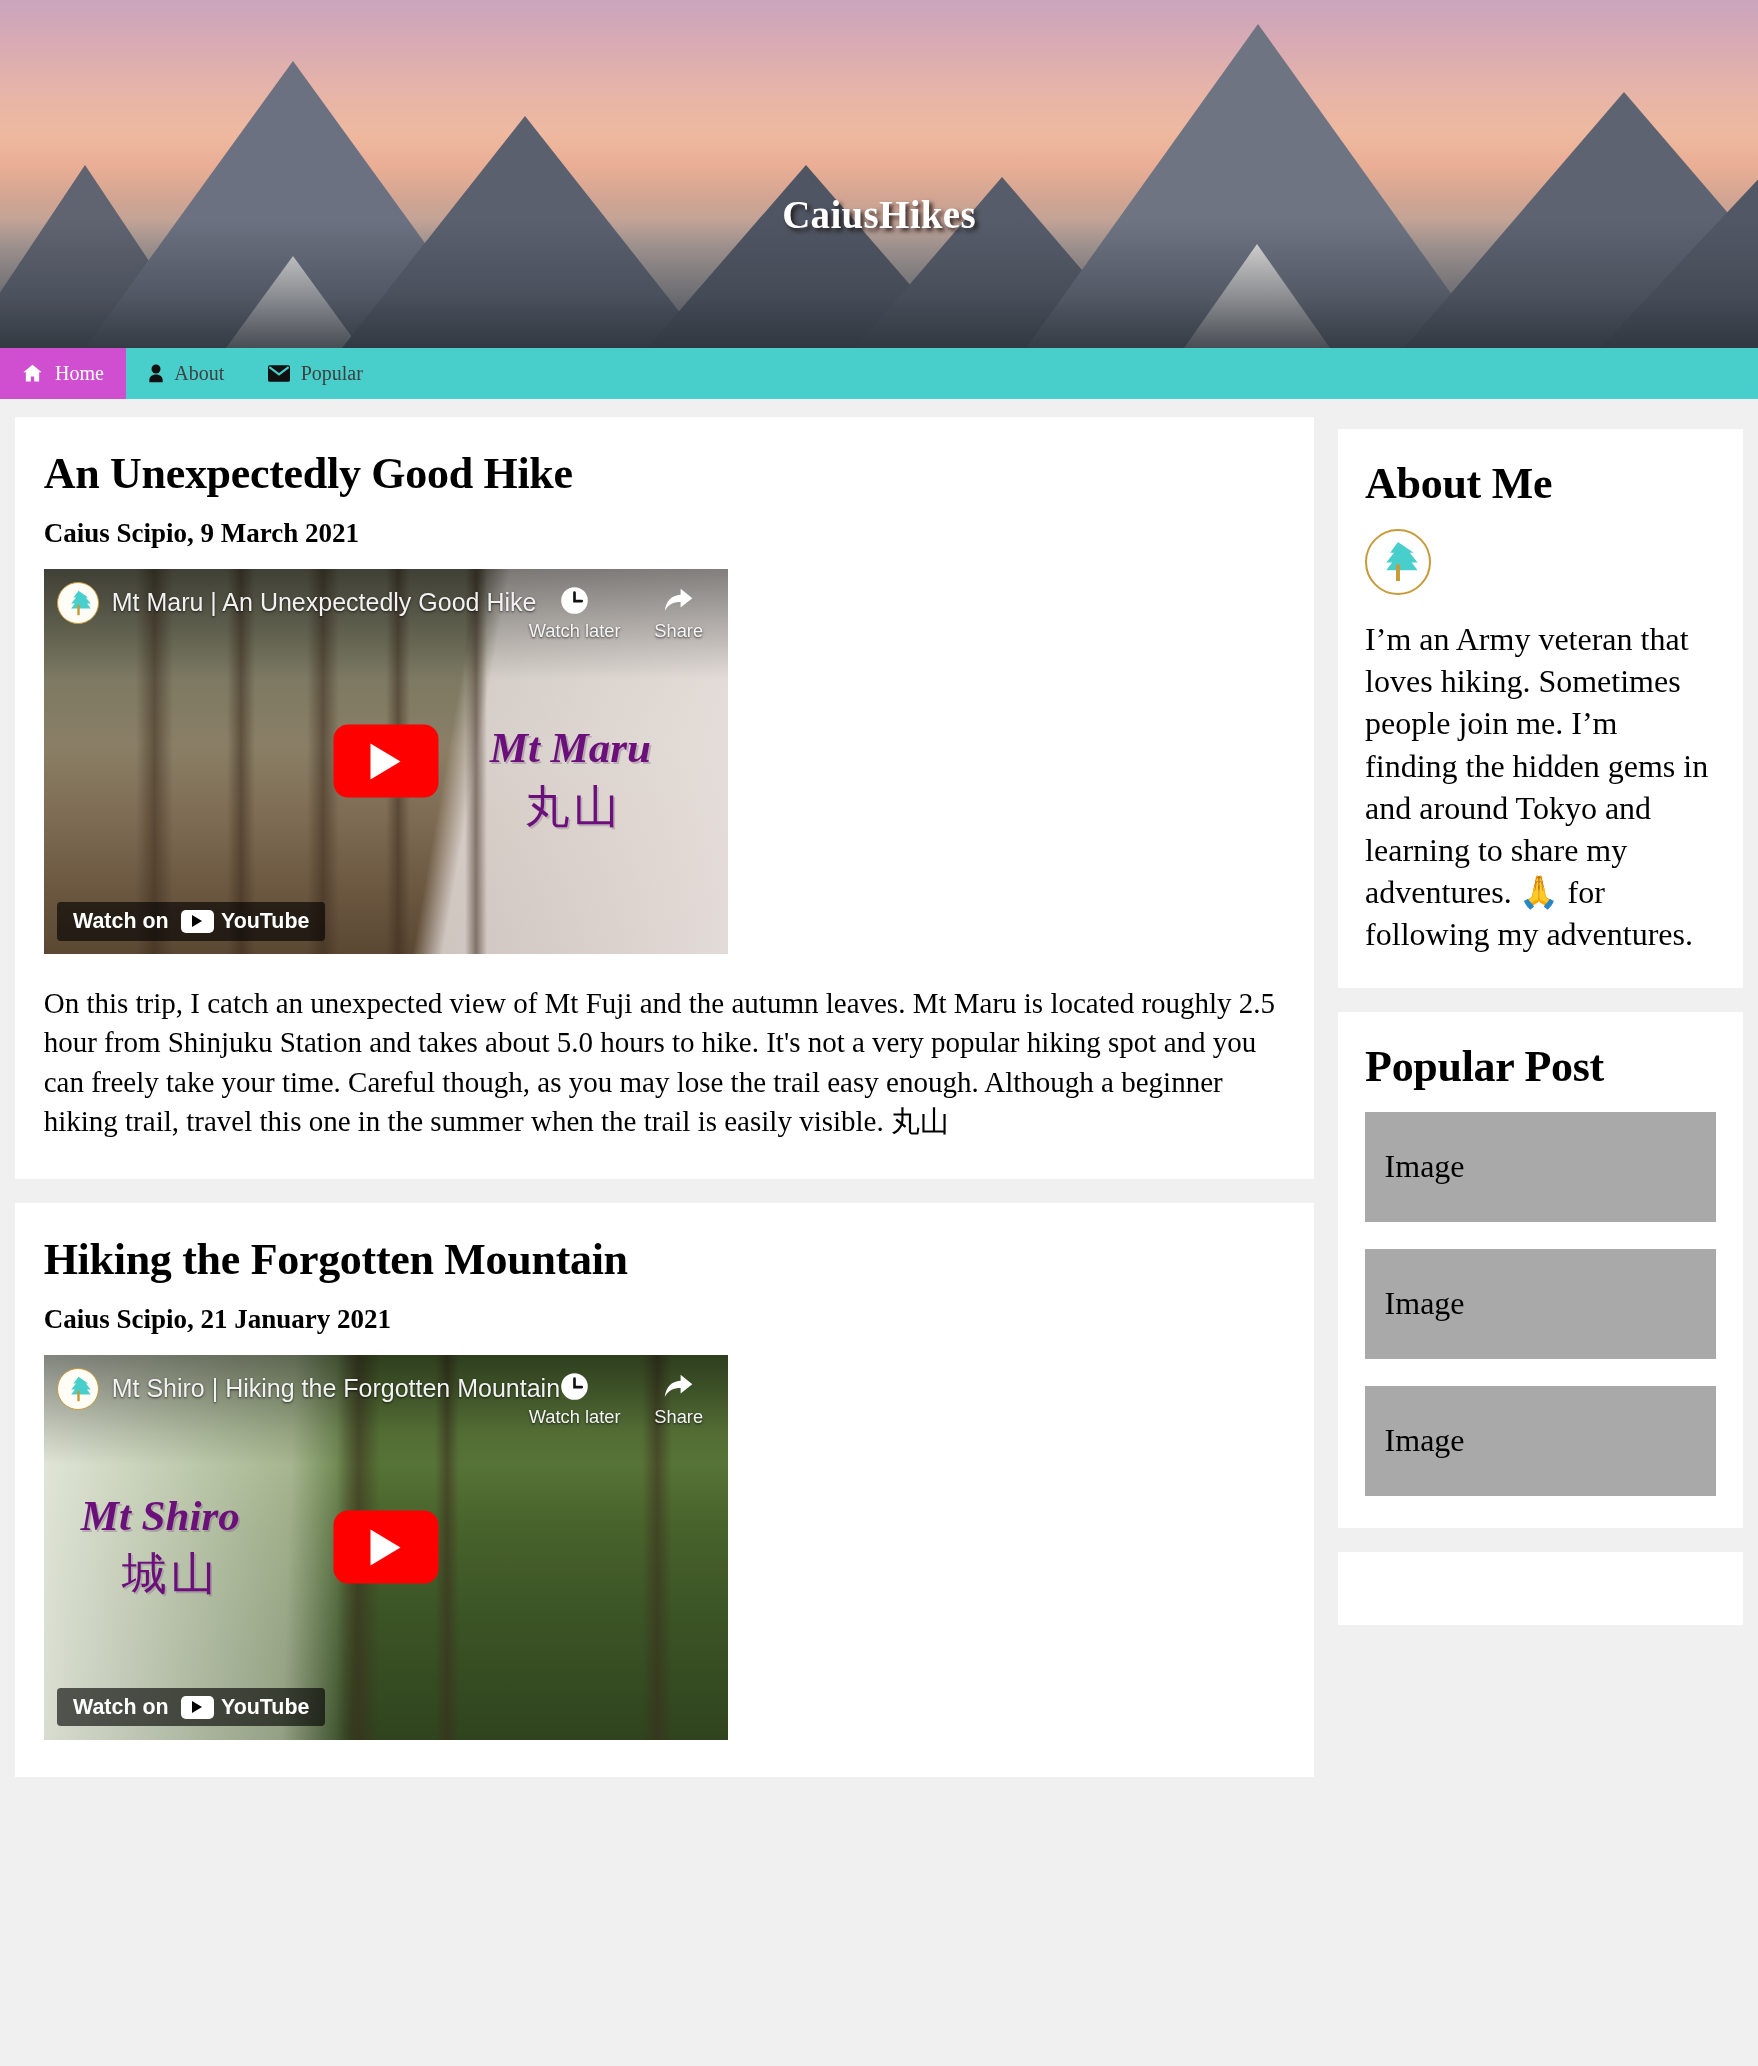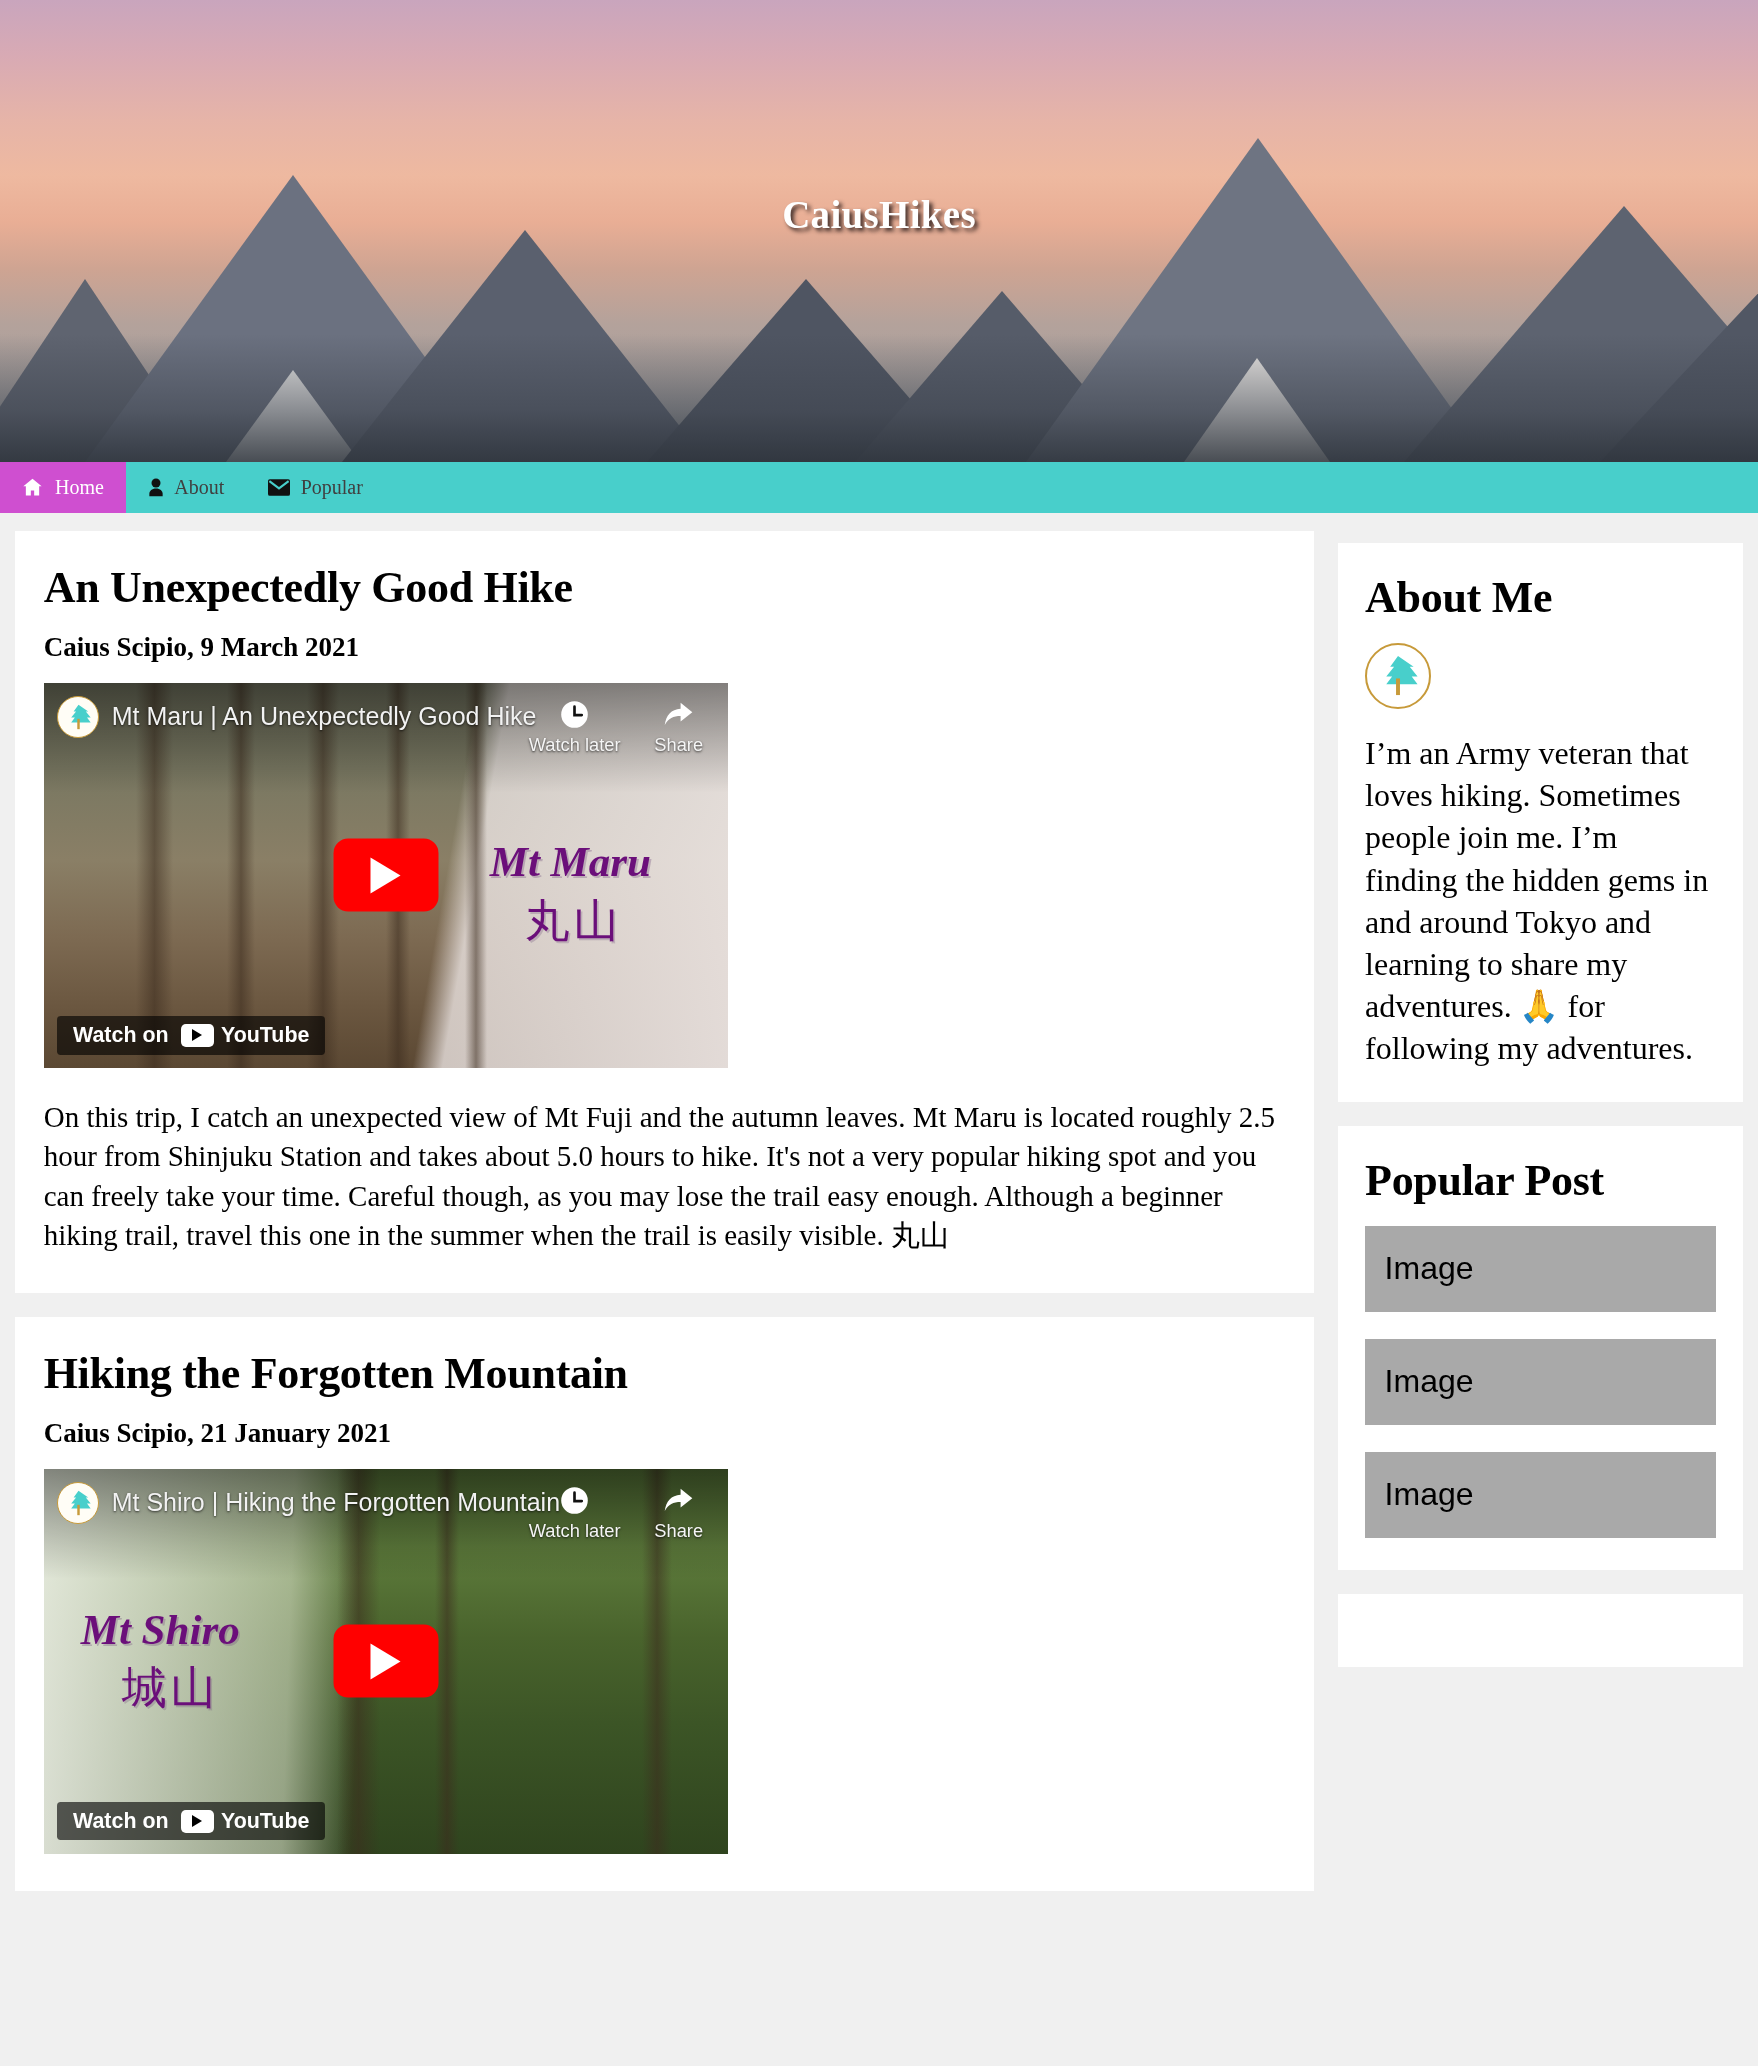--- a/index.html
+++ b/index.html
@@ -7,21 +7,21 @@
   html, body {
     width: 1758px;
     background: #f0f0f0;
     font-family: "Liberation Serif", serif;
   }
 
   
   .hero {
     position: relative;
     width: 1758px;
-    height: 462px;
+    height: 348px;
     overflow: hidden;
     background: linear-gradient(to bottom,
         #c9a5bd 0%, #d8aab4 12%, #e6b4a8 26%,
         #eeb9a0 38%, #e9ae95 48%, #cfa492 58%, #b4a29b 70%, #9aa0a4 100%);
     text-decoration: underline;
   }
   
   .mtn {
     position: absolute;
     bottom: 0;
@@ -269,26 +269,26 @@
   }
   .side-body {
     font-family: "Liberation Serif", serif;
     font-size: 32px;
     line-height: 1.32;
     color: #000000;
   }
   .emoji { font-family: "DejaVu Sans", sans-serif; }
   .pop-item {
     background: #a9a9a9;
-    height: 86px;
+    height: 110px;
     margin-bottom: 27px;
     display: flex;
     align-items: center;
     padding-left: 19.5px;
-    font-family: Liberation Sans, sans-serif;
+    font-family: Liberation Serif, serif;
     font-size: 32px;
     color: #000000;
     cursor: pointer;
   }
   .pop-item:last-child { margin-bottom: 0; }
   .card.stub { height: 73px; padding: 0; }
 </style>
 </head>
 <body>
 

